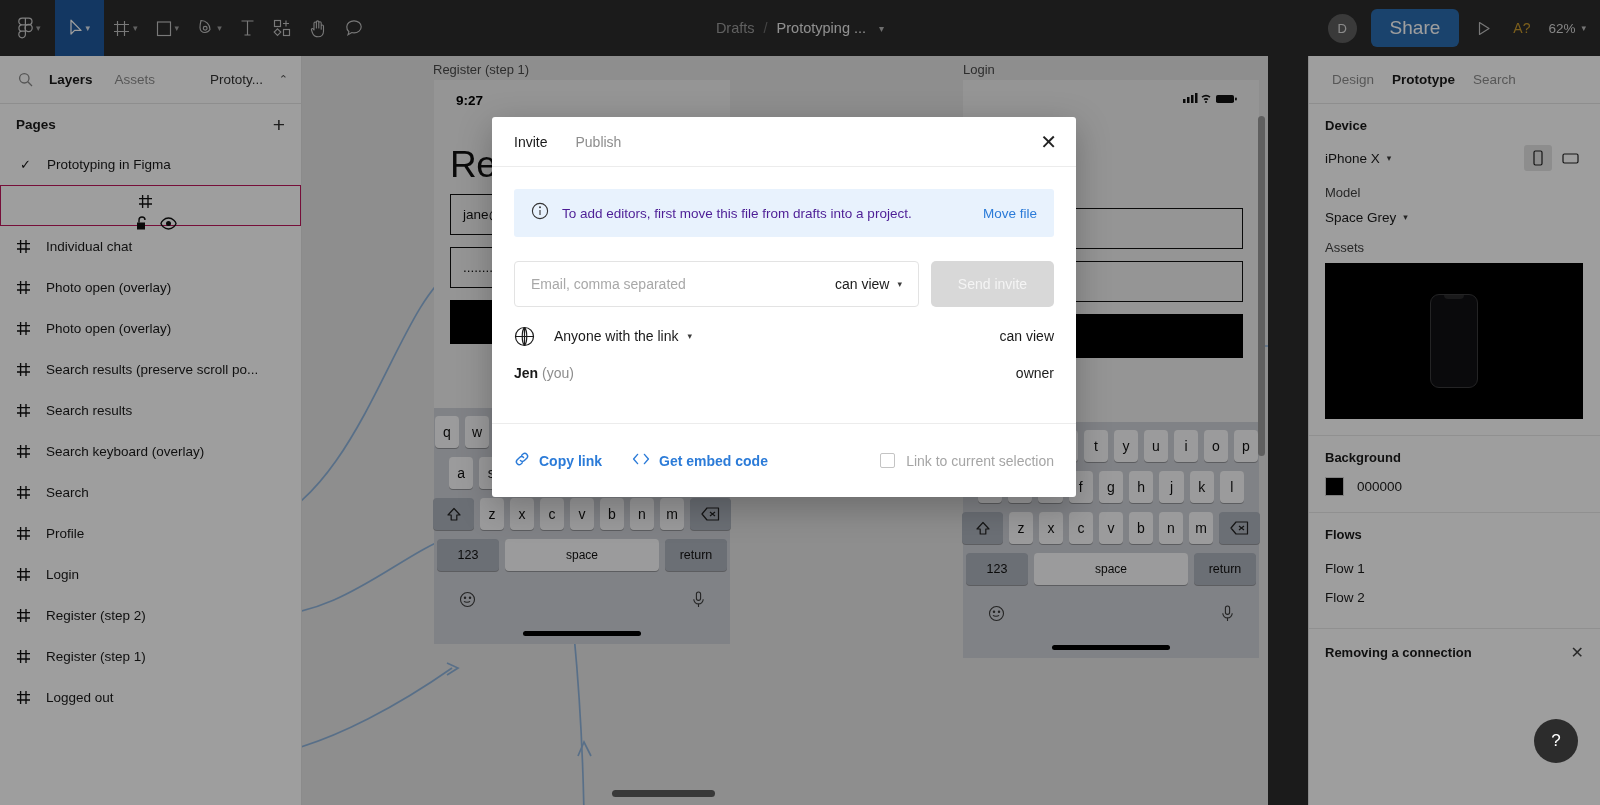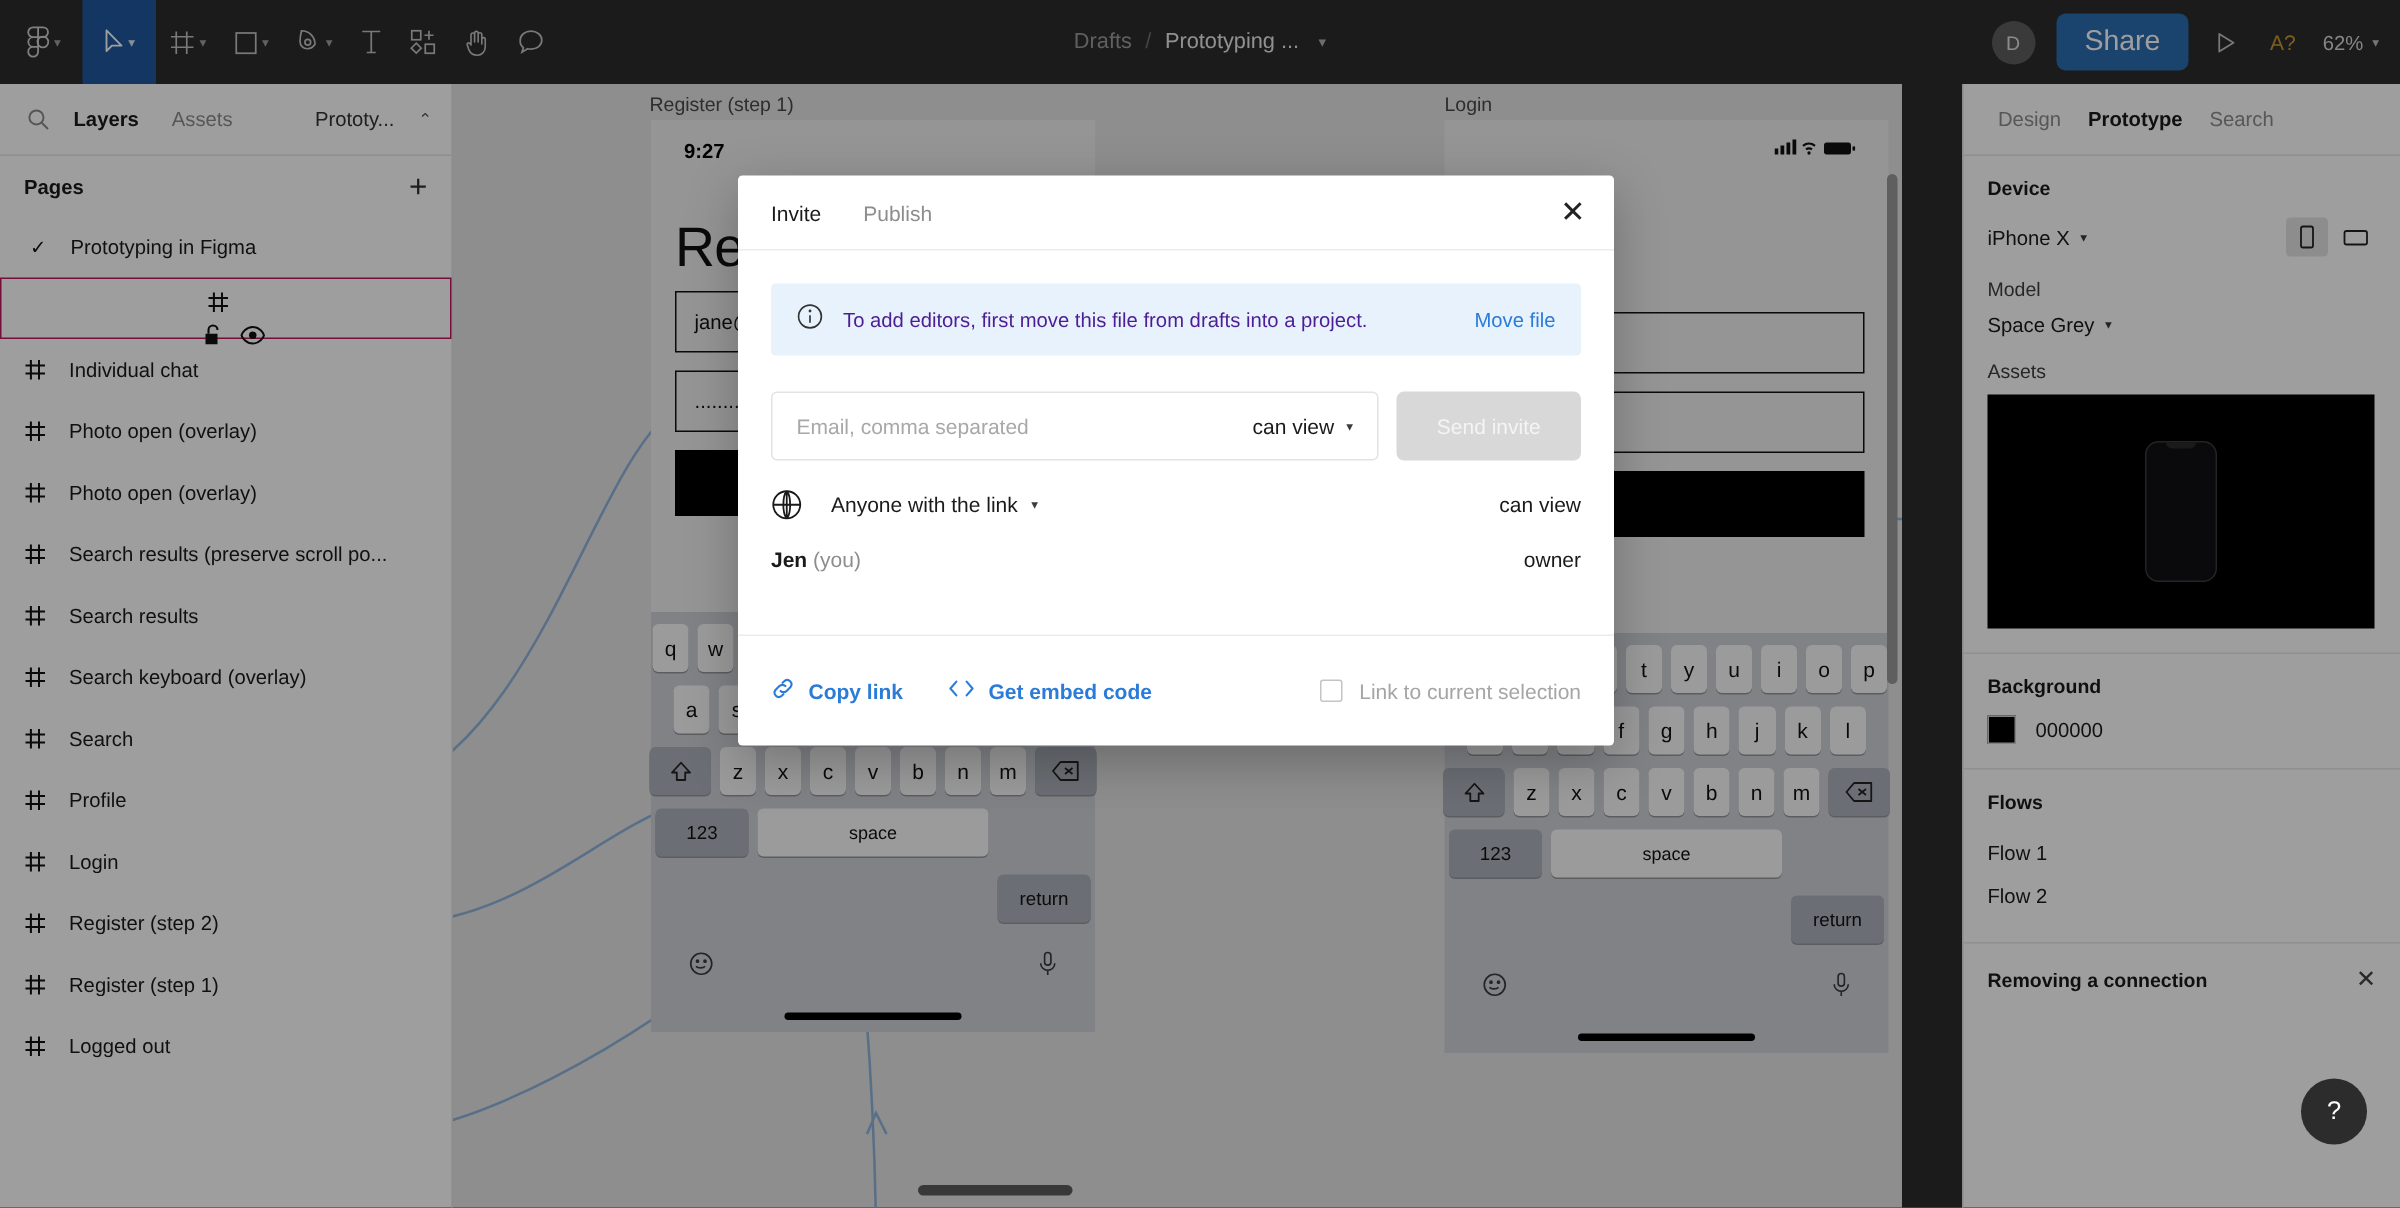--- a/index.html
+++ b/index.html
@@ -123,21 +123,21 @@
   .kb-row { display: flex; justify-content: center; gap: 6px; margin-bottom: 9px; }
   .key {
     background: #fbfbfc; border-radius: 4px; height: 32px; min-width: 24px;
     display: flex; align-items: center; justify-content: center;
     font-size: 14px; color: #111; box-shadow: 0 1px 0 rgba(0,0,0,.28);
     flex: 1 1 0;
   }
   .key.wide { background: #adb3bd; flex: 0 0 41px; }
   .key.space { flex: 1 1 auto; background: #fbfbfc; font-size: 12px; }
   .key.num { background: #adb3bd; flex: 0 0 62px; font-size: 12.5px; }
-  .key.ret { background: #adb3bd; flex: 0 0 62px; font-size: 12.5px; margin-top: 44px; }
+  .key.ret { background: #adb3bd; flex: 0 0 62px; font-size: 12.5px; }
   .kb-bottom { height: 42px; display: flex; align-items: center; justify-content: space-between; padding: 0 22px; }
   .home-ind { height: 22px; display: flex; align-items: center; justify-content: center; }
   .home-bar { width: 118px; height: 5px; background: #000; border-radius: 3px; }
 
   
   #right-panel {
     position: absolute; top: 56px; right: 0; width: 292px; height: 749px;
     background: #ffffff; border-left: 1px solid #e0e0e0; z-index: 20;
   }
   #rp-tabs {

